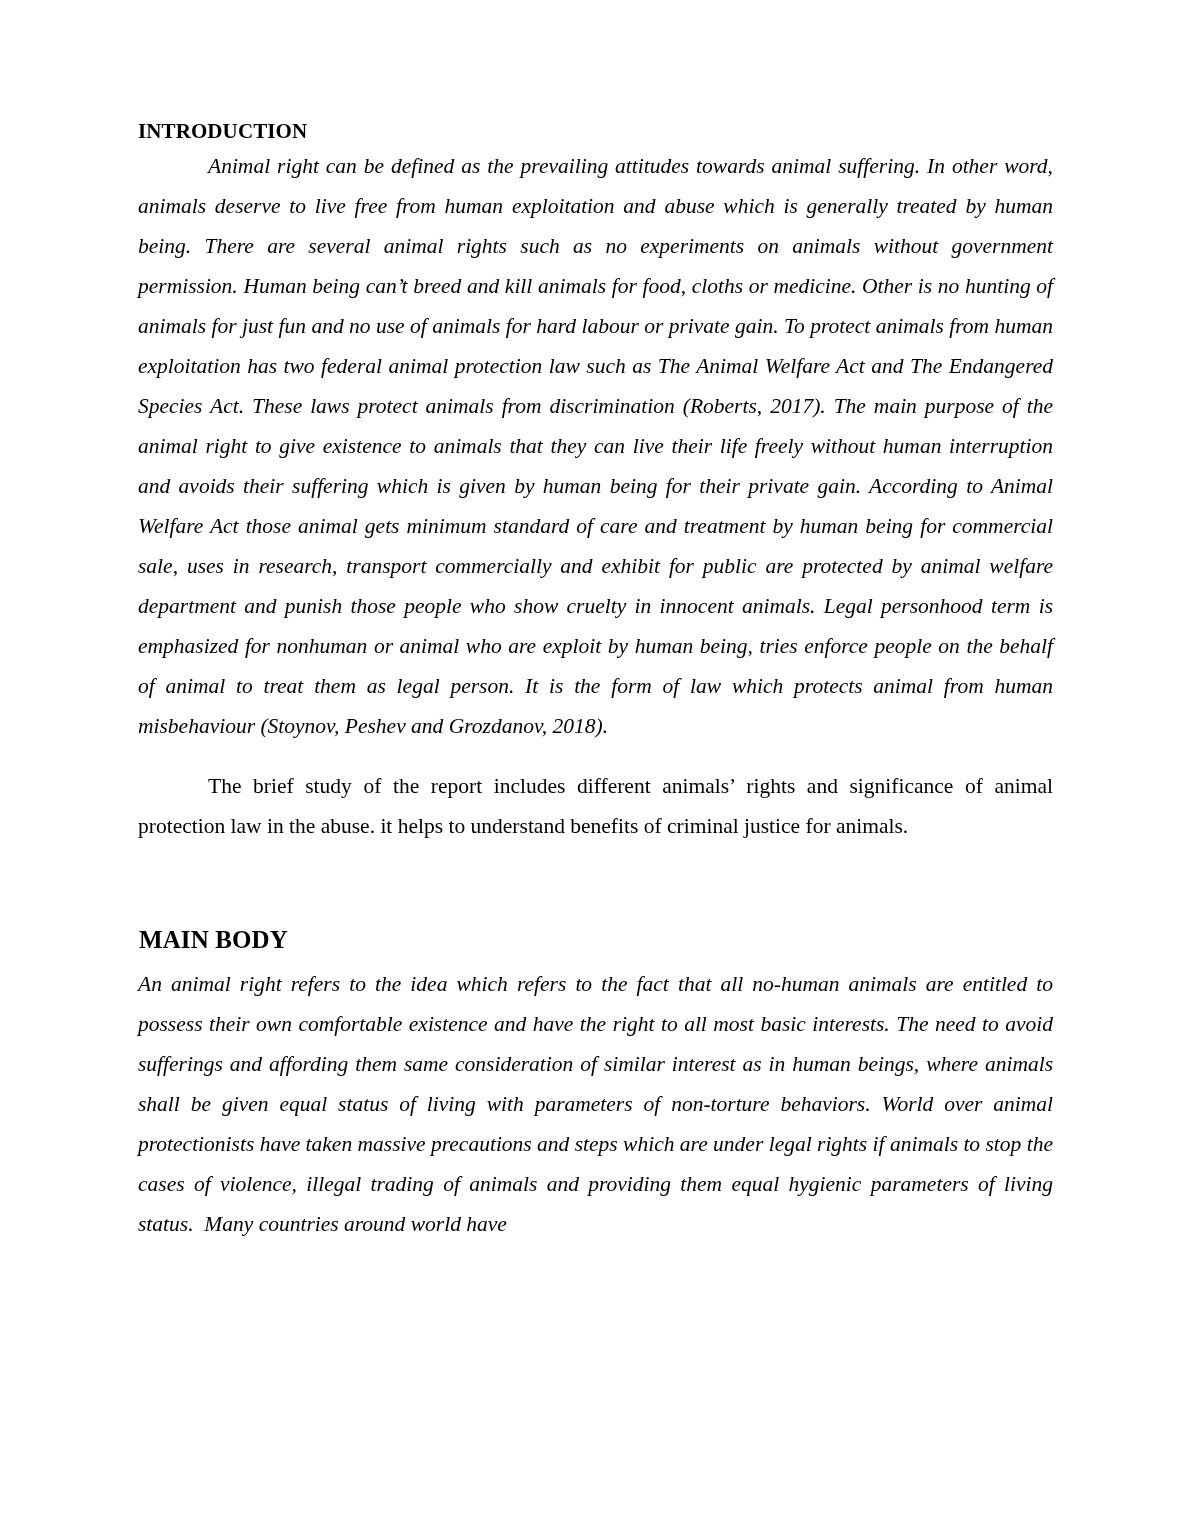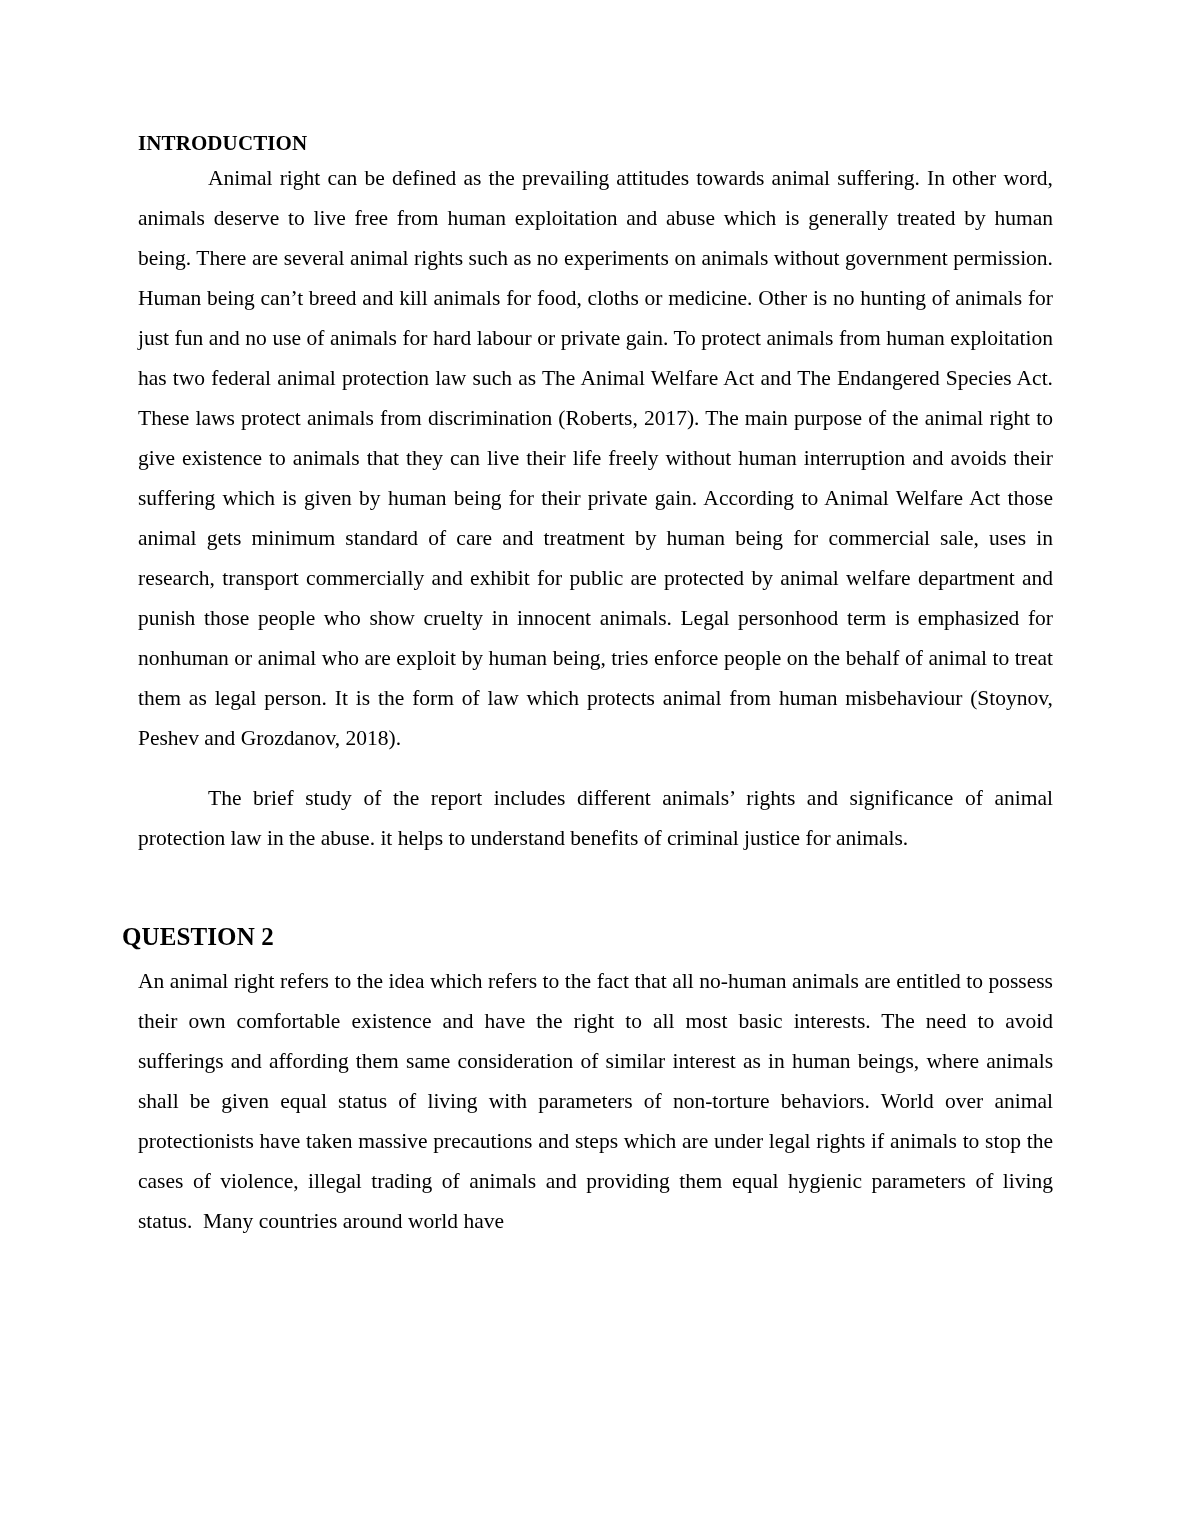--- a/index.html
+++ b/index.html
@@ -17,21 +17,21 @@
   .page {
     position: relative;
     width: 1190px;
     height: 1540px;
     background: #ffffff;
     box-sizing: border-box;
   }
   .content {
     position: absolute;
     left: 122px;
-    top: 130px;
+    top: 118px;
     width: 944px;
   }
 
   
   .h-section {
     font-size: 21px;
     font-weight: bold;
     line-height: 26px;
     margin: 0;
     padding: 0;
@@ -73,36 +73,37 @@
   .para-gap {
     margin-top: 20px;
   }
   .para-q2 {
     margin-top: 9px;
     width: 915px;
   }
   
   .just-all {
     text-align-last: auto;
+    font-style: italic;
   }
   .nowrapspace {
     white-space: pre-wrap;
   }
 </style>
 </head>
 <body>
 
 <div class="page">
   <div class="content">
 
     <h2 class="h-section h-intro">INTRODUCTION</h2>
 
     <p class="para indent just-all">Animal right can be defined as the prevailing attitudes towards animal suffering. In other word, animals deserve to live free from human exploitation and abuse which is generally treated by human being. There are several animal rights such as no experiments on animals without government permission. Human being can’t breed and kill animals for food, cloths or medicine. Other is no hunting of animals for just fun and no use of animals for hard labour or private gain. To protect animals from human exploitation has two federal animal protection law such as The Animal Welfare Act and The Endangered Species Act. These laws protect animals from discrimination (Roberts, 2017). The main purpose of the animal right to give existence to animals that they can live their life freely without human interruption and avoids their suffering which is given by human being for their private gain. According to Animal Welfare Act those animal gets minimum standard of care and treatment by human being for commercial sale, uses in research, transport commercially and exhibit for public are protected by animal welfare department and punish those people who show cruelty in innocent animals. Legal personhood term is emphasized for nonhuman or animal who are exploit by human being, tries enforce people on the behalf of animal to treat them as legal person. It is the form of law which protects animal from human misbehaviour (Stoynov, Peshev and Grozdanov, 2018).</p>
 
     <p class="para indent para-gap">The brief study of the report includes different animals’ rights and significance of animal protection law in the abuse. it helps to understand benefits of criminal justice for animals.</p>
 
+    <h2 class="h-section h-mainbody">MAIN BODY</h2>
 
-    <h2 class="h-section h-question">QUESTION 2</h2>
 
     <p class="para para-q2 just-all nowrapspace">An animal right refers to the idea which refers to the fact that all no-human animals are entitled to possess their own comfortable existence and have the right to all most basic interests. The need to avoid sufferings and affording them same consideration of similar interest as in human beings, where animals shall be given equal status of living with parameters of non-torture behaviors. World over animal protectionists have taken massive precautions and steps which are under legal rights if animals to stop the cases of violence, illegal trading of animals and providing them equal hygienic parameters of living status.  Many countries around world have</p>
 
   </div>
 </div>
 
 </body></html>

